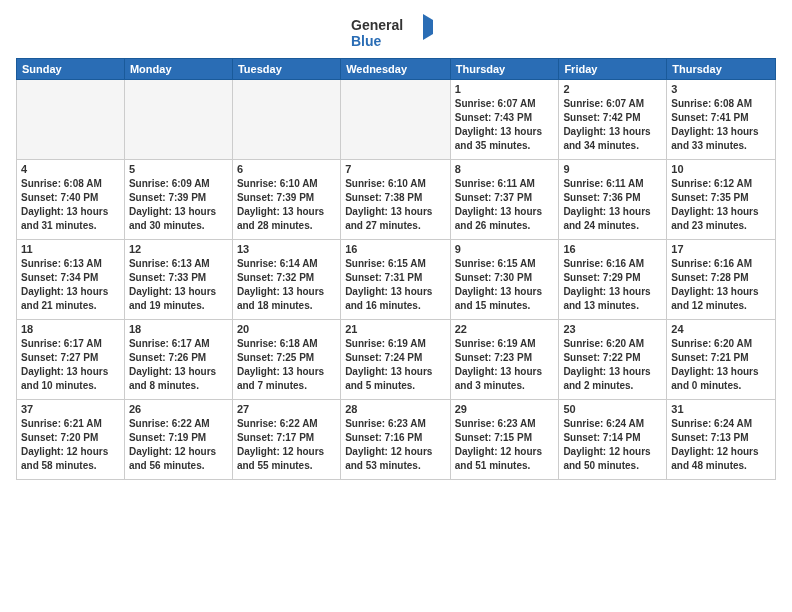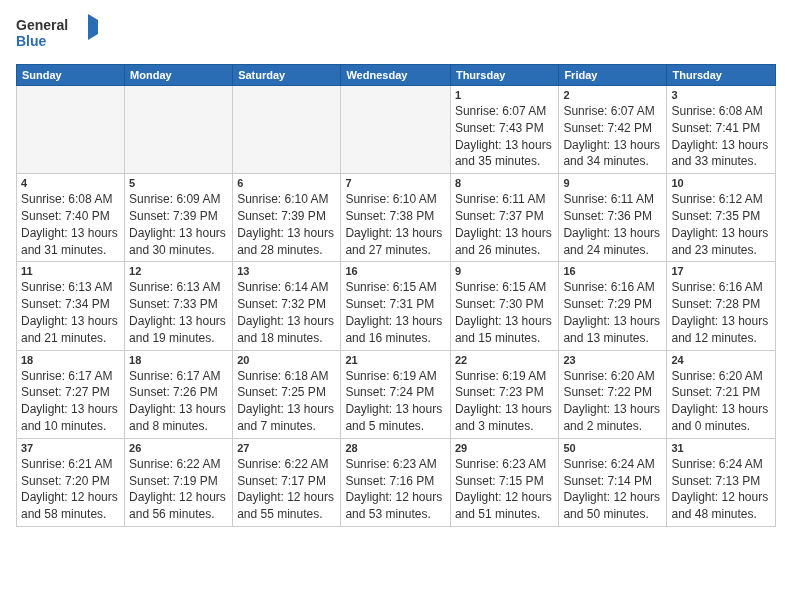--- a/index.html
+++ b/index.html
@@ -11,22 +11,22 @@
       overflow: hidden;
     }
     .page {
       width: 792px;
       height: 612px;
       padding: 12px 16px 8px 16px;
     }
     .header {
       display: flex;
       align-items: flex-start;
-      justify-content: flex-start;
-      margin-bottom: 8px;
+      justify-content: center;
+      margin-bottom: 2px;
     }
     .logo-area {
       display: flex;
       align-items: center;
     }
     .title-area {
       text-align: right;
     }
     .month-title {
       font-size: 36px;
@@ -71,21 +71,22 @@
     .day-number {
       font-size: 11px;
       font-weight: bold;
       color: #333;
       display: block;
       margin-bottom: 2px;
     }
     .day-info {
       color: #333;
       line-height: 1.4;
-      font-size: 12px;
+      font-size: 10px;
+      font-weight: bold;
     }
   </style>
 </head>
 <body>
 
 <div class="page">
   <div class="header">
     <div class="logo-area">
       <div>
         <svg width="90" height="40" viewBox="0 0 90 40">
@@ -99,21 +100,21 @@
       <div class="month-title"></div>
       <div class="location-title"></div>
     </div>
   </div>
 
   <table class="calendar">
     <thead>
       <tr>
       <th>Sunday</th>
           <th>Monday</th>
-          <th>Saturday</th>
+          <th>Tuesday</th>
           <th>Wednesday</th>
           <th>Thursday</th>
           <th>Friday</th>
           <th>Thursday</th>
         </tr>
     </thead>
     <tbody id="calendar-body">
     <tr>
           <td class="empty"></td>
           <td class="empty"></td>

